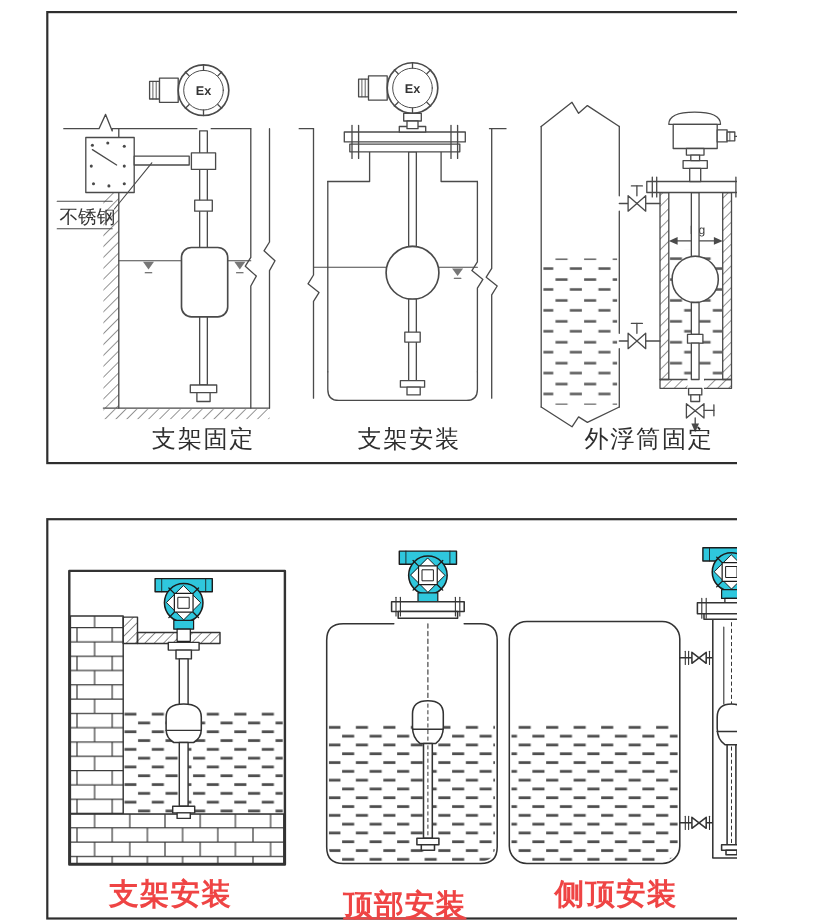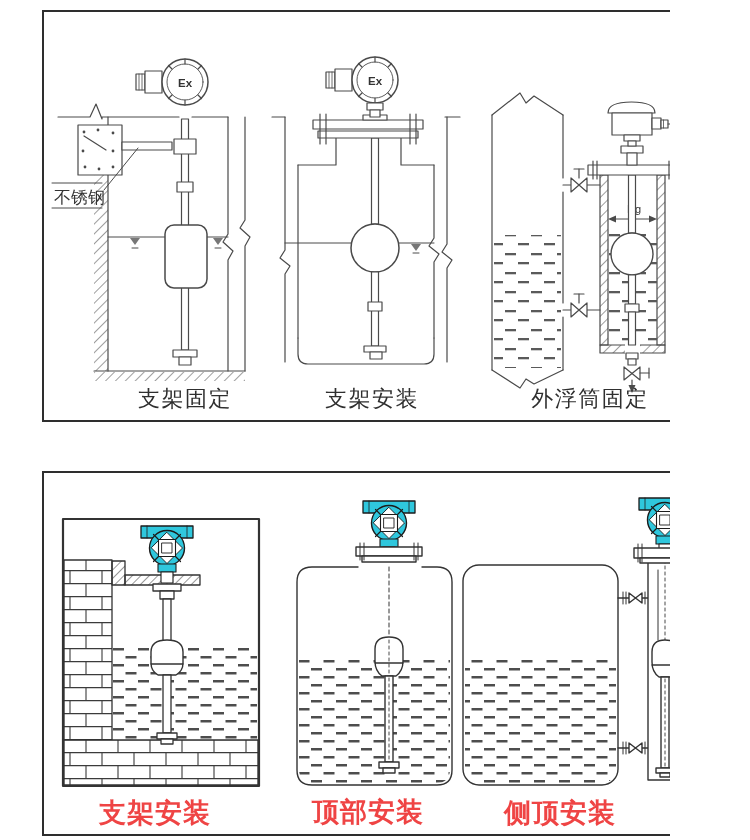--- a/index.html
+++ b/index.html
@@ -373,17 +373,17 @@
           <rect x="182" y="68" width="50" height="5" fill="#fff"></rect>
           <line x1="180" y1="54" x2="180" y2="72" stroke-width="1"></line>
           <line x1="184" y1="54" x2="184" y2="72" stroke-width="1"></line>
           <line x1="230" y1="54" x2="230" y2="72" stroke-width="1"></line>
           <line x1="234" y1="54" x2="234" y2="72" stroke-width="1"></line>
         </g>
       </g>
     </svg>
 
     <div class="cap2" style="left:31px;top:325px;width:160px;">支架安装</div>
-    <div class="cap2" style="left:244px;top:324px;width:160px;">顶部安装</div>
+    <div class="cap2" style="left:244px;top:335px;width:160px;text-decoration:underline;">顶部安装</div>
     <div class="cap2" style="left:436px;top:325px;width:160px;">侧顶安装</div>
   </div>
 
 </div>
 
 </body></html>

